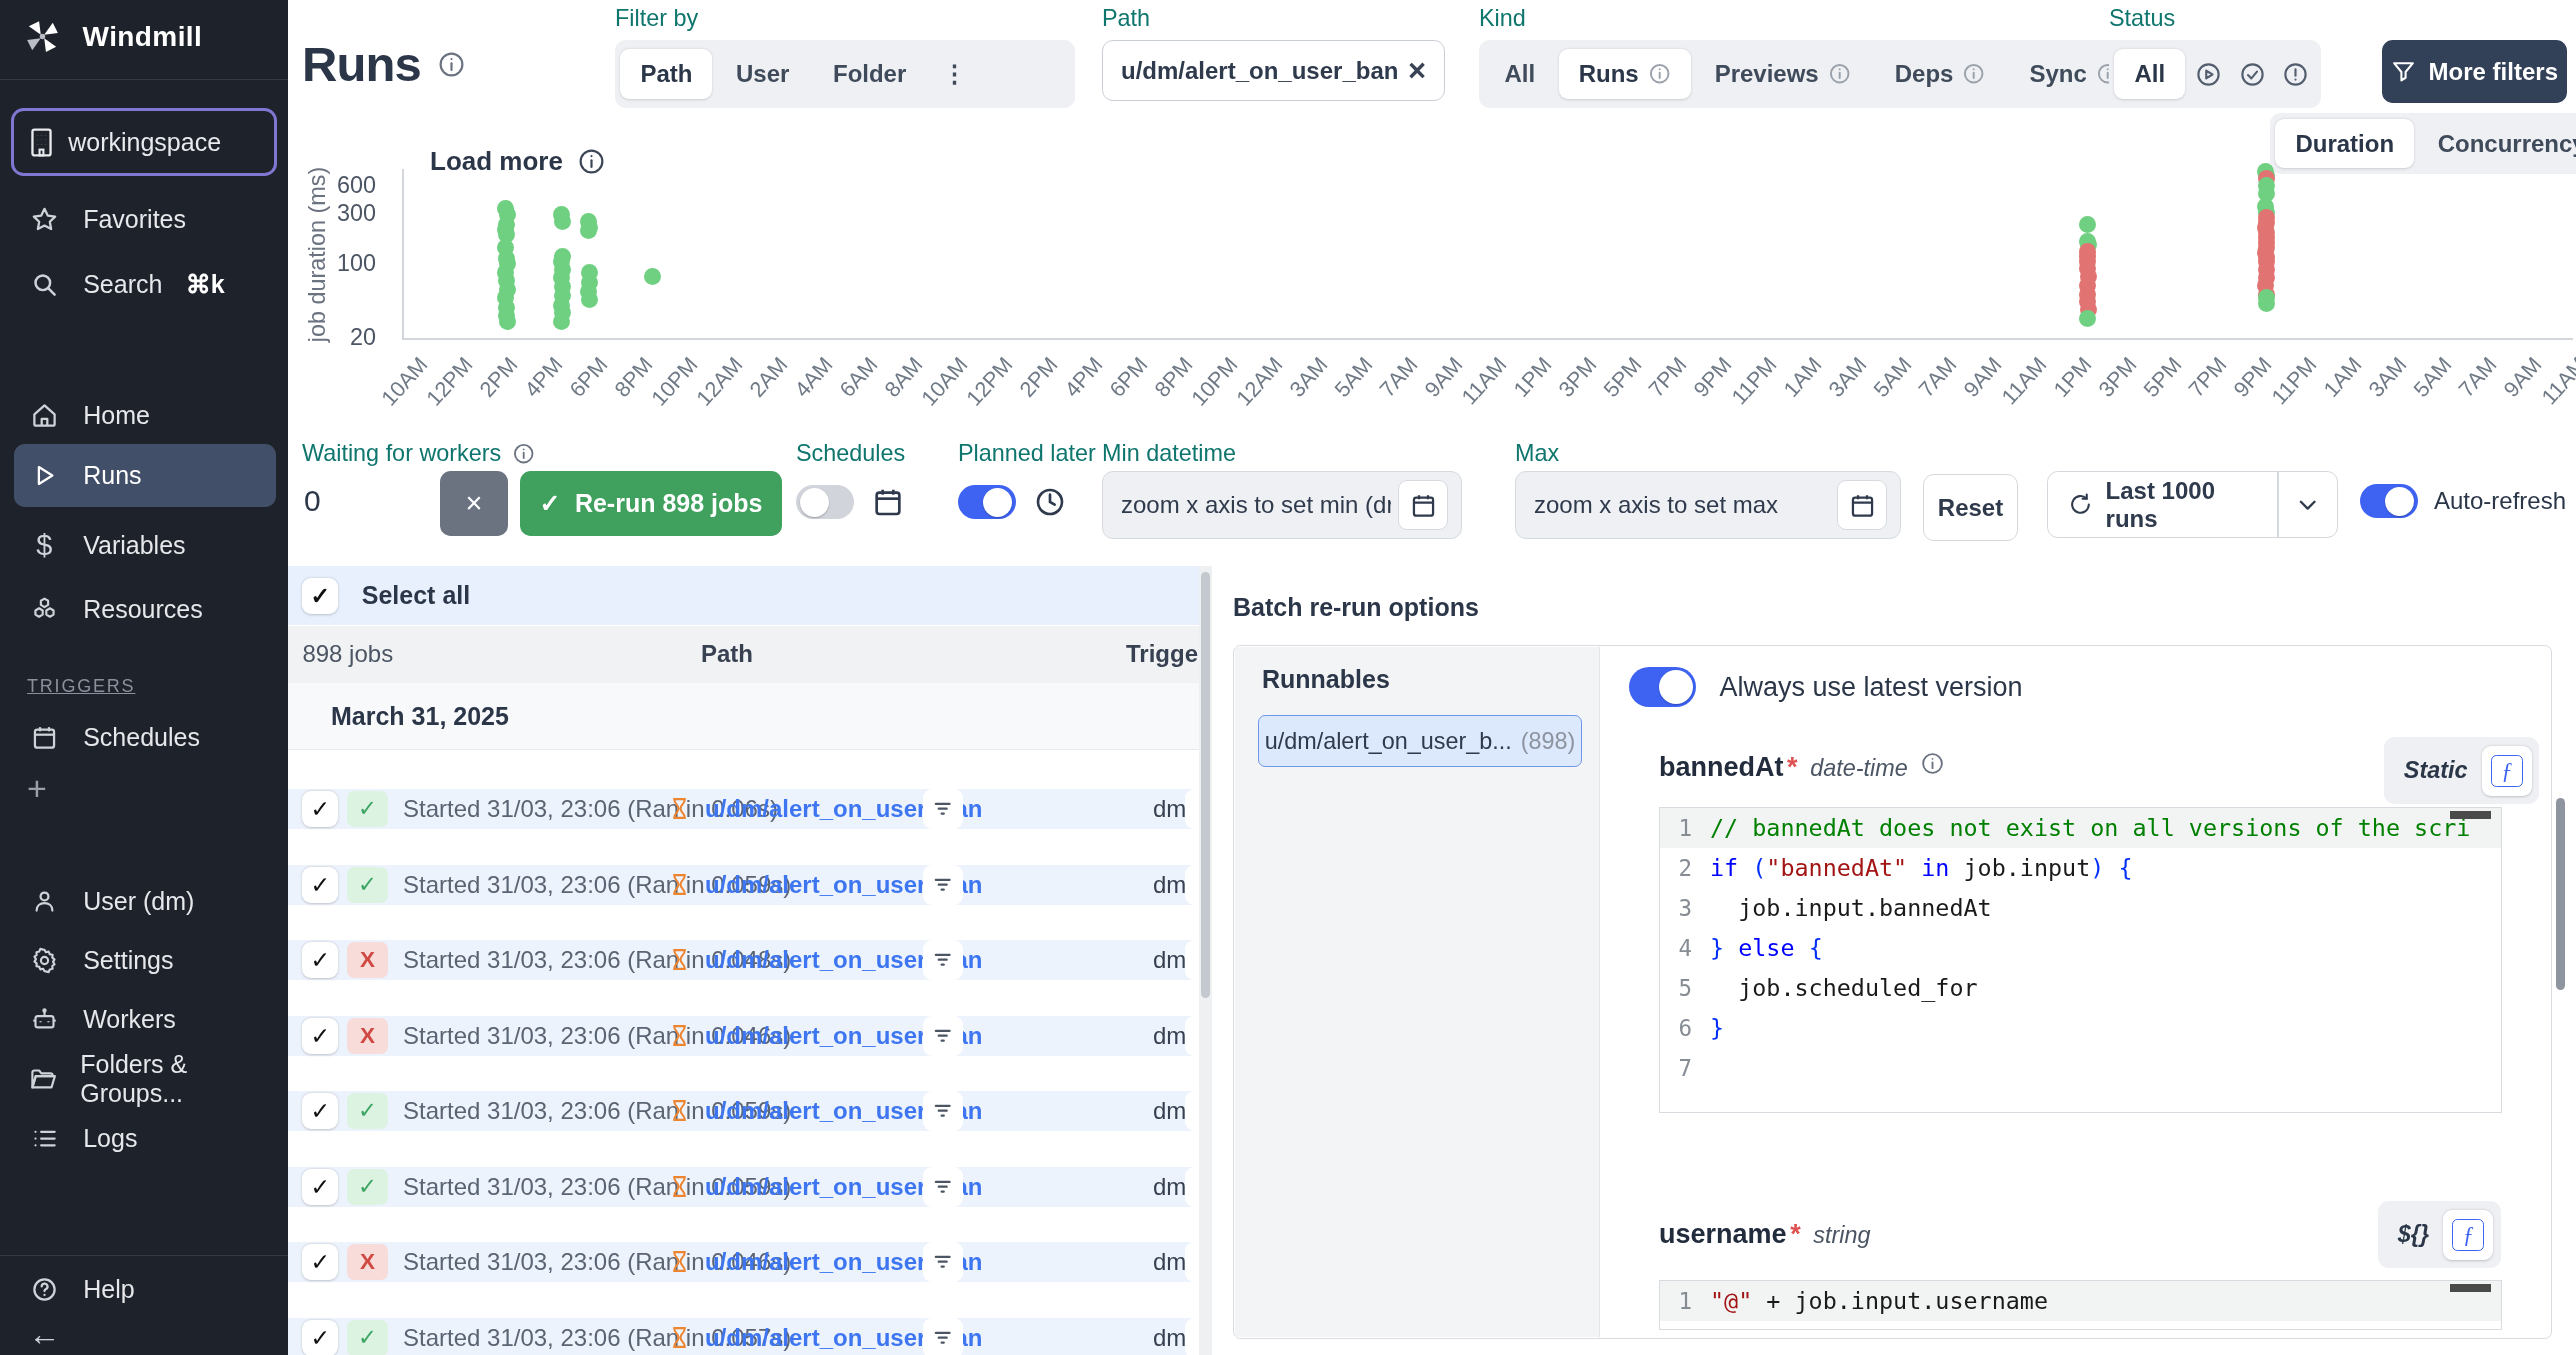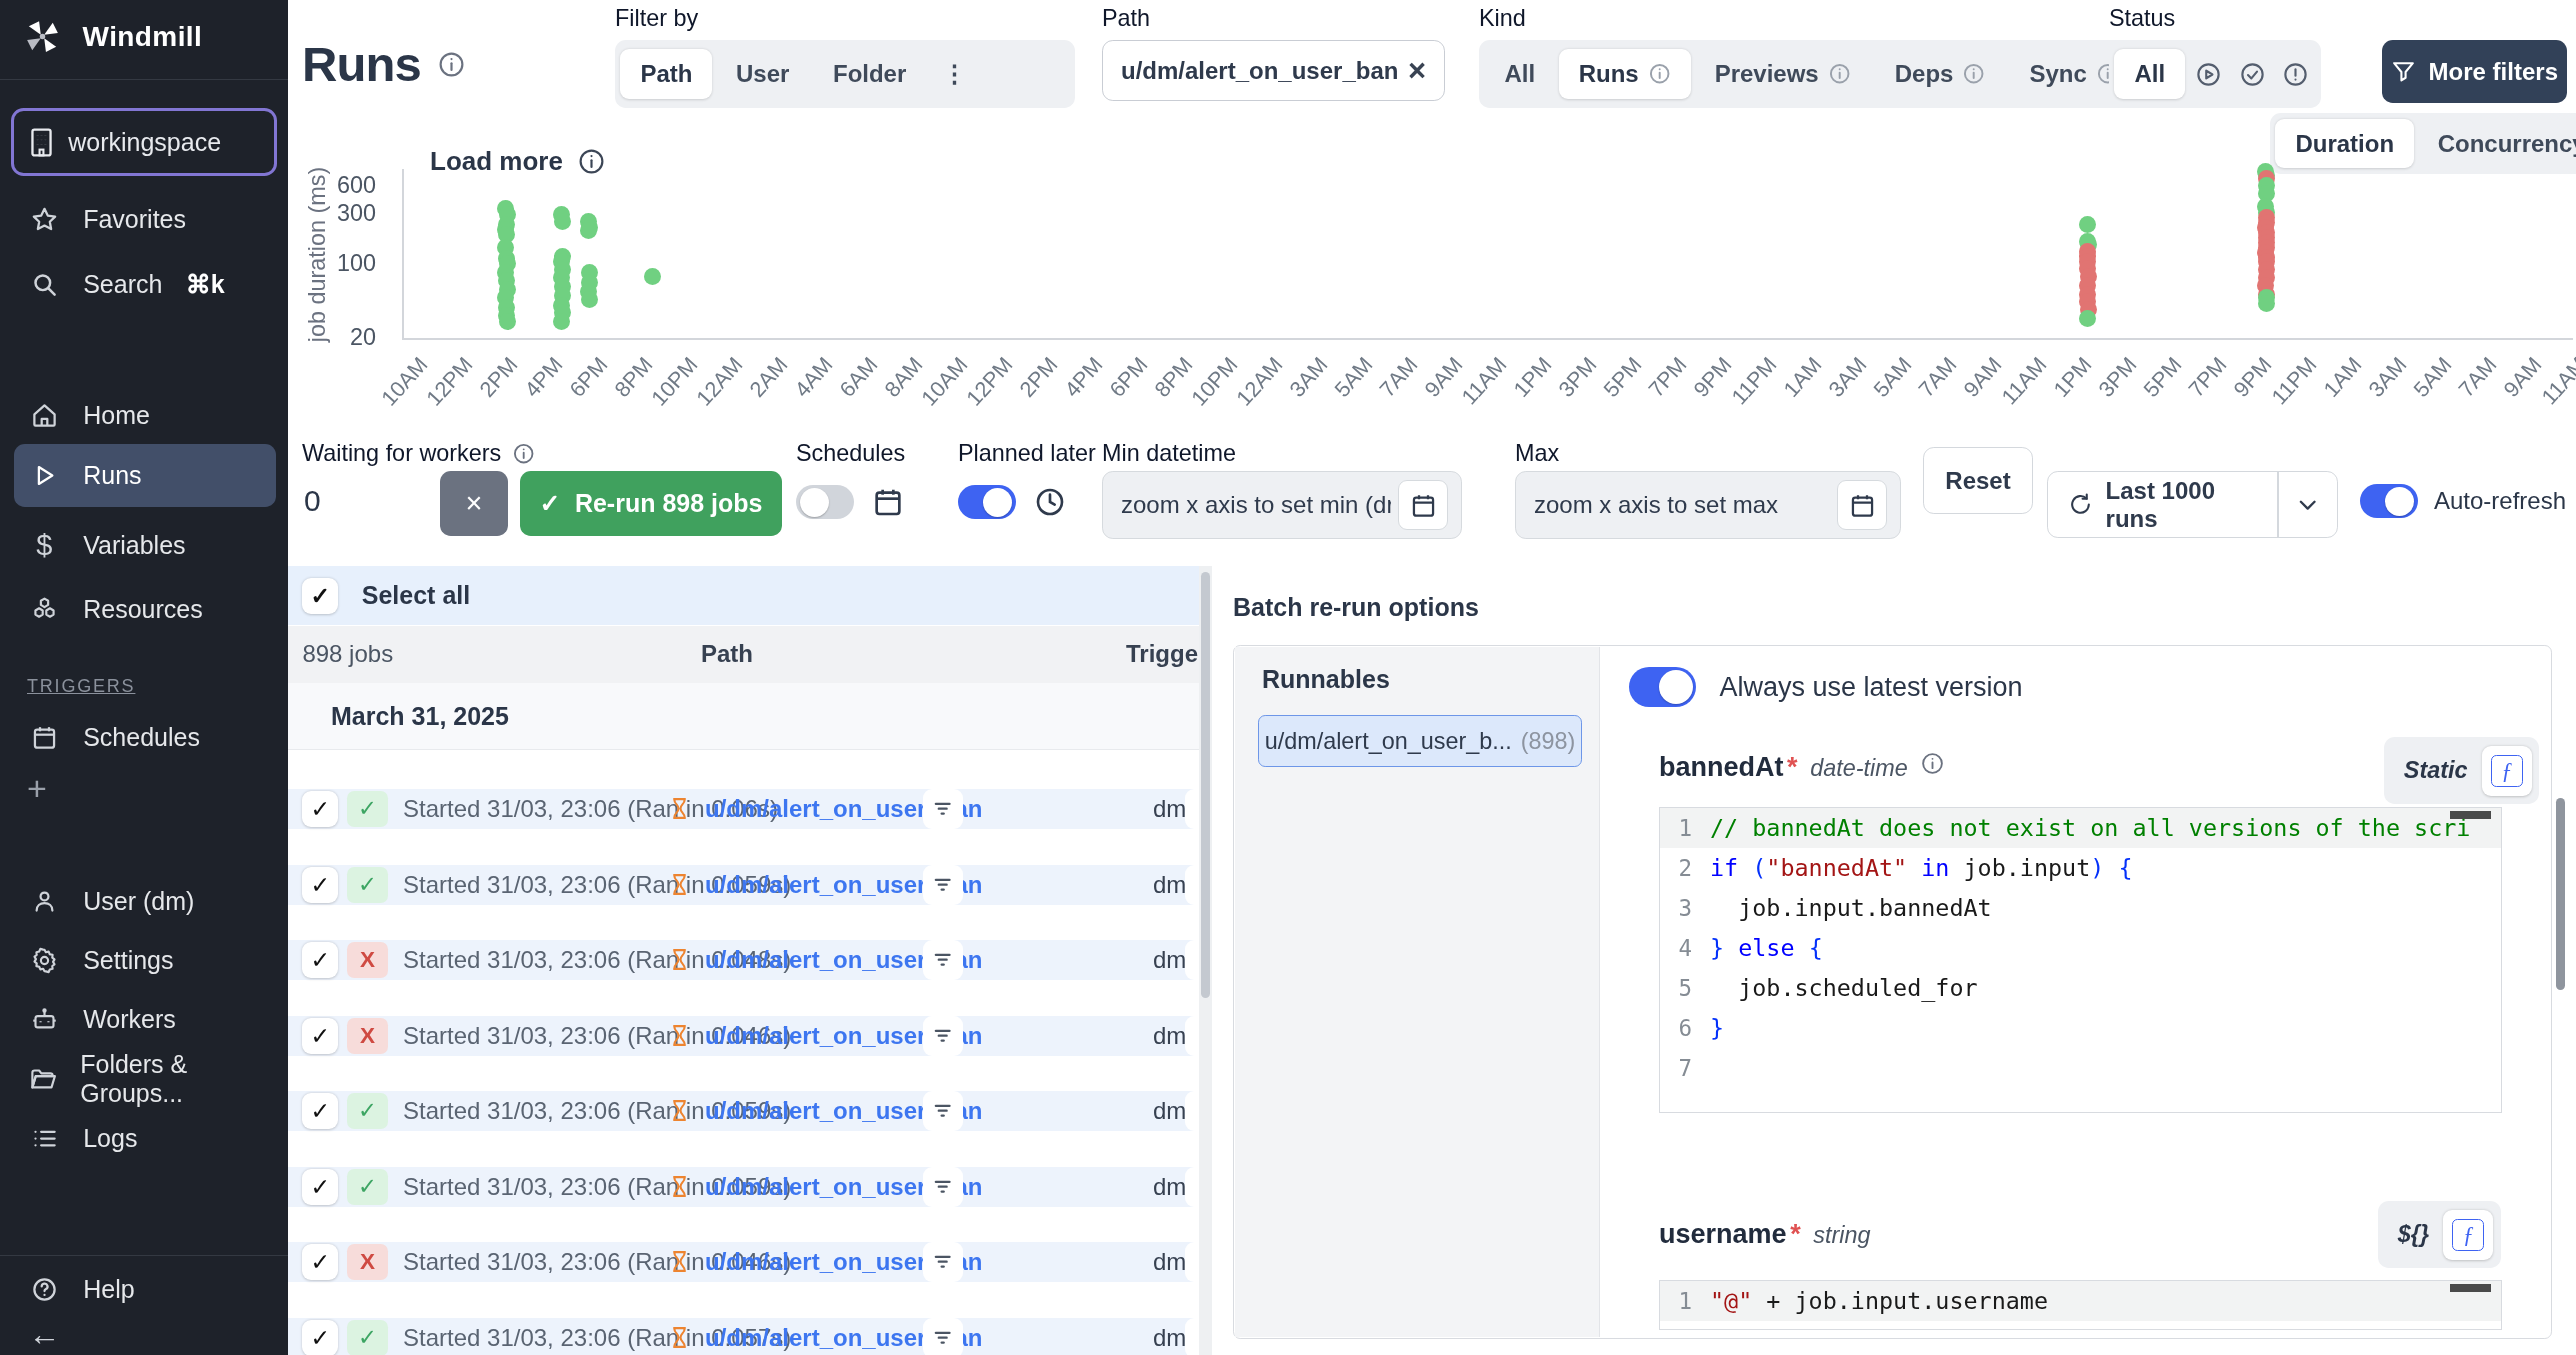--- a/index.html
+++ b/index.html
@@ -15,21 +15,21 @@
   .sb-item.active { background:#424f69; color:#fff; }
   .sb-divider { position:absolute; left:0; width:288px; height:0.9px; background:#343942; }
   #logo-row { position:absolute; left:21.6px; top:16px; display:flex; align-items:center; gap:20px; color:#fff; }
   #logo-row .brand { font-size:28px; font-weight:bold; letter-spacing:0.4px; }
   #workspace-box { position:absolute; left:10.8px; top:108px; width:266px; height:68px; border:3.6px solid #8276d3; border-radius:12.6px; display:flex; align-items:center; gap:13px; padding-left:14.4px; color:#e8eaee; font-size:25px; cursor:pointer; }
   .sb-label { position:absolute; left:27px; color:#8b919c; font-size:18px; letter-spacing:1.8px;text-decoration:underline; }
   .sb-plus { position:absolute; left:27px; color:#9aa0aa; font-size:34px; cursor:pointer; }
   .kbd { font-weight:bold; color:#fff; }
 
   
-  .fld-label { position:absolute; font-size:23.4px; color:#0f172a; }
+  .fld-label { position:absolute; font-size:23.4px; color:#0f766e; }
   #page-title { position:absolute; left:302px; top:36px; font-size:49px; font-weight:bold; color:#2b3648; letter-spacing:-0.9px; display:flex; align-items:center; gap:16px; }
   .pill-group { position:absolute; background:#eef0f3; border-radius:10.8px; display:flex; align-items:center; padding:5.4px; gap:3.6px; }
   .pill { padding:10.8px 20px; font-size:24px; font-weight:600; color:#3f4a5a; border-radius:9px; cursor:pointer; white-space:nowrap; display:flex; align-items:center; gap:9px; }
   .pill.sel { background:#fff; color:#2b3648; box-shadow:0 0.9px 2.7px rgba(0,0,0,.15); }
   .inp { position:absolute; background:#fff; border:1.8px solid #c9cdd4; border-radius:10.8px; display:flex; align-items:center; padding:0 18px; font-size:24px; color:#2f3a4c; }
   .ghost-inp { position:absolute; background:#eef0f3; border:1.8px solid #d6dade; border-radius:10.8px; display:flex; align-items:center; padding:0 12.6px 0 18px; font-size:24px; color:#2f3a4c; overflow:hidden; }
   .cal-btn { margin-left:auto; width:50px; height:50px; background:#fff; border:1.8px solid #d6dade; border-radius:9px; display:flex; align-items:center; justify-content:center; color:#2f3a4c; flex:0 0 auto; cursor:pointer; }
   .xclose { margin-left:auto; font-size:31px; color:#394353; cursor:pointer; line-height:1; }
   #more-filters { position:absolute; left:2382px; top:40px; width:185px; height:63px; background:#324158; border-radius:10.8px; color:#fff; font-size:24px; font-weight:600; display:flex; align-items:center; justify-content:center; gap:12.6px; cursor:pointer; }
   .btn { position:absolute; background:#fff; border:1.8px solid #d4d8dd; border-radius:10.8px; display:flex; align-items:center; justify-content:center; font-size:24px; font-weight:600; color:#2f3a4c; cursor:pointer; }
@@ -604,21 +604,21 @@
     <span class="cal-btn">
         <svg width="27" height="27" viewBox="0 0 24 24" fill="none" stroke="#2f3a4c" stroke-width="2" stroke-linejoin="round">
           <rect x="3.5" y="5" width="17" height="16" rx="2"></rect>
           <line x1="8" y1="2.8" x2="8" y2="6.5"></line>
           <line x1="16" y1="2.8" x2="16" y2="6.5"></line>
           <line x1="3.5" y1="9.5" x2="20.5" y2="9.5"></line>
         </svg>
       </span>
   </div>
 
-  <div class="btn" style="left:1923px; top:447px; width:110px; height:67px">Reset</div>
+  <div class="btn" style="left:1923px; top:474px; width:95px; height:67px">Reset</div>
 
   <div class="btn" style="left:2047px; top:471px; width:291px; height:67px; justify-content:flex-start; padding:0">
     <span style="display:flex; align-items:center; gap:12.6px; padding:0 20px">
       <span>
           <svg width="25" height="25" viewBox="0 0 24 24" fill="none" stroke="#2f3a4c" stroke-width="2" stroke-linecap="round">
             <path d="M20 12 a8 8 0 1 1 -2.3-5.7"></path>
             <path d="M18 2.5 v4 h-4"></path>
           </svg>
         </span>
       <span>Last 1000 runs</span>

